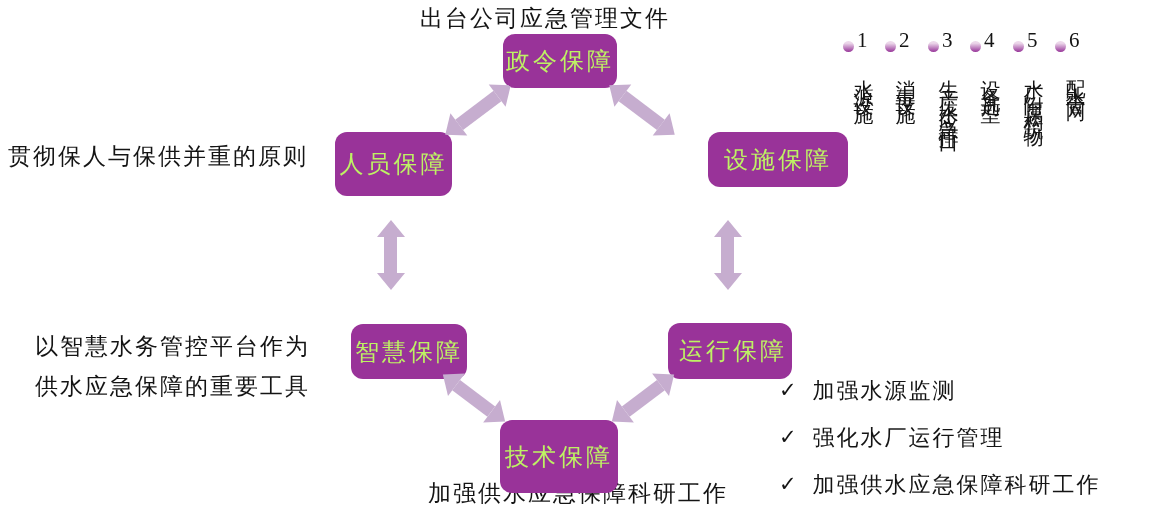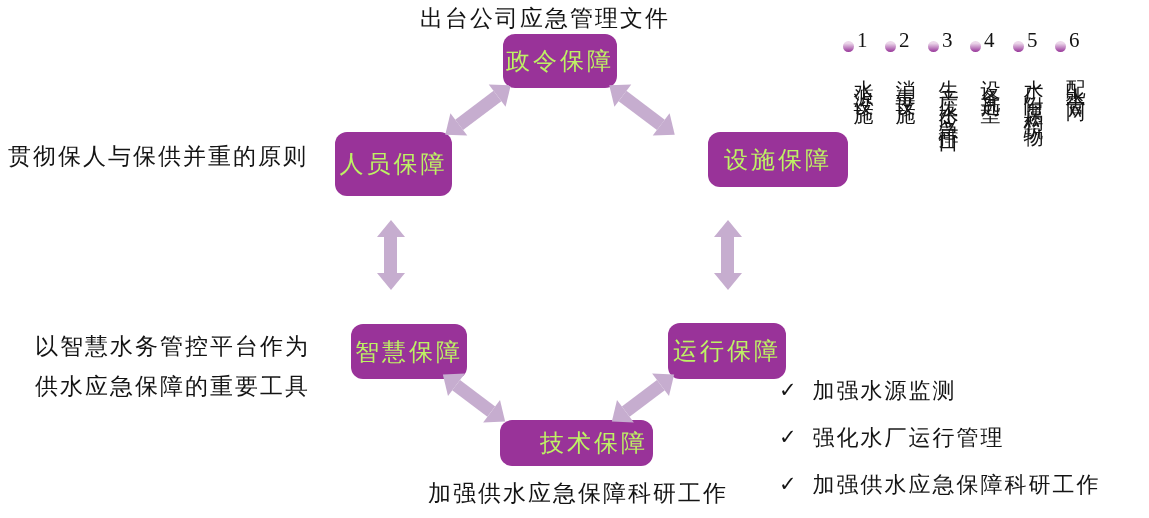--- a/index.html
+++ b/index.html
@@ -95,23 +95,23 @@
   <div class="note" style="left:428px;top:478px;">加强供水应急保障科研工作</div>
 
   <div class="node" style="left:503px;top:34px;width:114px;height:54px;">政令保障</div>
 
   <div class="node" style="left:335px;top:132px;width:117px;height:64px;">人员保障</div>
 
   <div class="node" style="left:668px;top:132px;width:140px;height:55px;margin-left:40px;">设施保障</div>
 
   <div class="node" style="left:335px;top:324px;width:116px;height:55px;margin-left:16px;">智慧保障</div>
 
-  <div class="node" style="left:668px;top:323px;width:118px;height:56px;">运行保障</div>
-
-  <div class="node" style="left:500px;top:420px;width:118px;height:46px;padding-left:35px;">技术保障</div>
+  <div class="node" style="left:668px;top:323px;width:118px;height:56px;padding-left:6px;">运行保障</div>
+
+  <div class="node" style="left:500px;top:420px;width:118px;height:73px;">技术保障</div>
 
   <div class="darrow" style="left:437px;top:96px;width:82px;transform:rotate(-37deg);">
     <span class="head-l"></span>
       <span class="bar"></span>
       <span class="head-r"></span>
   </div>
   <div class="darrow" style="left:601px;top:96px;width:82px;transform:rotate(37deg);">
     <span class="head-l"></span>
       <span class="bar"></span>
       <span class="head-r"></span>

